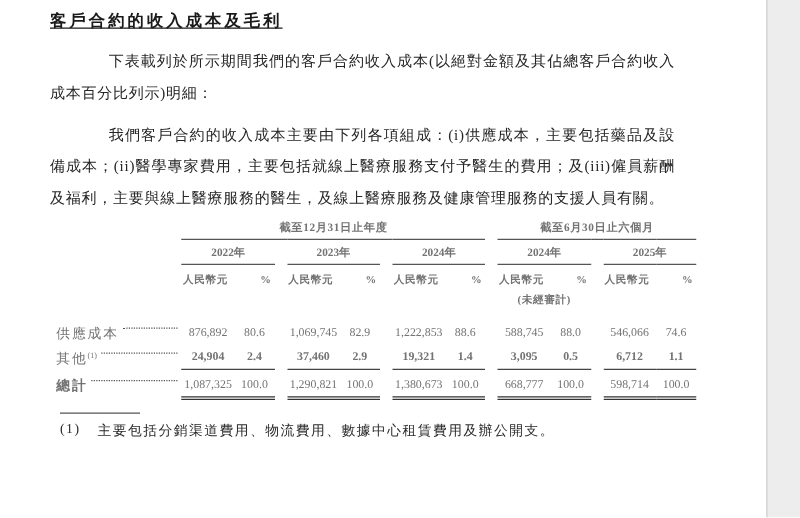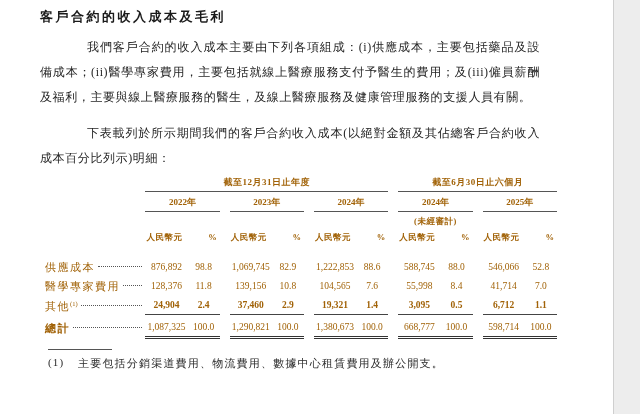--- a/index.html
+++ b/index.html
@@ -17,39 +17,39 @@
     background: #ededed;
     border-left: 1px solid #cfcfcf;
   }
   .content {
     position: absolute; top: 0; left: 0;
     width: 613px; height: 414px;
     padding: 8px 0 0 40px;
   }
   .doc-title {
     font-size: 13px; font-weight: bold;
-    letter-spacing: 2.5px; color: #1a1a1a;
+    letter-spacing: 2.5px; color: #1a1a1a; text-decoration: underline;
   }
   .para {
     width: 500px;
     font-size: 12px; line-height: 25px;
     letter-spacing: 0.6px;
     text-align: justify;
     text-indent: 47px;
     color: #252525;
   }
   .para1 { margin-top: 9px; }
   .para2 { margin-top: 11px; }
 
   table.cost-table {
     margin: 7px 0 0 5px;
     border-collapse: collapse;
     table-layout: fixed;
     width: 512px;
-    color: #a16207;
+    color: #737373;
   }
   col.c-lab { width: 100px; }
   col.c-rmb { width: 42px; }
   col.c-pct { width: 32px; }
   col.c-sp  { width: 10px; }
 
   .cost-table td { line-height: 1; vertical-align: bottom; }
 
   td.grp {
     font-size: 9px; font-weight: bold; text-align: center;
@@ -79,21 +79,21 @@
     font-size: 8.5px; font-weight: bold; text-align: center;
     padding: 7px 0 0 0; letter-spacing: 0.5px;
   }
   tr.gap td { height: 14px; }
 
   tr.data td.v {
     font-size: 9.5px; text-align: center;
     padding: 5.5px 0 4px 0;
   }
   td.lab { padding: 0; }
-  .labwrap { display: flex; align-items: center; }
+  .labwrap { display: flex; align-items: flex-start; }
   .rlabel {
     font-size: 11px; letter-spacing: 1.5px; white-space: nowrap;
     line-height: 1; padding-bottom: 3px;
   }
   .rlabel sup {
     font-size: 6.5px; letter-spacing: 0; vertical-align: 4px;
   }
   .dots {
     flex: 1 1 auto;
     border-bottom: 1.5px dotted #555;
@@ -119,22 +119,22 @@
   .footnote-line .marker { width: 30px; flex: 0 0 auto; }
 </style>
 </head>
 <body>
 
 <div class="page-strip"></div>
 
 <div class="content">
   <div class="doc-title">客戶合約的收入成本及毛利</div>
 
+  <p class="para para2">下表載列於所示期間我們的客戶合約收入成本(以絕對金額及其佔總客戶合約收入成本百分比列示)明細：</p>
   <p class="para para1">我們客戶合約的收入成本主要由下列各項組成：(i)供應成本，主要包括藥品及設備成本；(ii)醫學專家費用，主要包括就線上醫療服務支付予醫生的費用；及(iii)僱員薪酬及福利，主要與線上醫療服務的醫生，及線上醫療服務及健康管理服務的支援人員有關。</p>
-  <p class="para para2">下表載列於所示期間我們的客戶合約收入成本(以絕對金額及其佔總客戶合約收入成本百分比列示)明細：</p>
 
   <table class="cost-table">
     <colgroup>
       <col class="c-lab">
       <col class="c-rmb">
         <col class="c-pct">
         <col class="c-sp">
       <col class="c-rmb">
         <col class="c-pct">
         <col class="c-sp">
@@ -164,95 +164,73 @@
       <td></td>
       <td class="yr" colspan="2">2024年</td>
       <td></td>
       <td class="yr" colspan="2">2024年</td>
       <td></td>
       <td class="yr" colspan="2">2025年</td>
     </tr>
 
     <tr>
       <td class="lab"></td>
+      <td class="unit-rmb">人民幣元</td>
+      <td class="unit-pct">%</td>
+      <td></td>
+      <td class="unit-rmb">人民幣元</td>
+      <td class="unit-pct">%</td>
+      <td></td>
+      <td class="unit-rmb">人民幣元</td>
+      <td class="unit-pct">%</td>
+      <td></td>
+      <td class="unit-rmb">人民幣元</td>
+      <td class="unit-pct">%</td>
+      <td></td>
+      <td class="unit-rmb">人民幣元</td>
+      <td class="unit-pct">%</td>
+    </tr>
+
+    <tr>
+      <td class="lab"></td>
       <td colspan="8"></td>
       <td></td>
       <td class="unaud" colspan="2">(未經審計)</td>
       <td></td>
       <td colspan="2"></td>
-    </tr>
-
-    <tr>
-      <td class="lab"></td>
-      <td class="unit-rmb">人民幣元</td>
-      <td class="unit-pct">%</td>
-      <td></td>
-      <td class="unit-rmb">人民幣元</td>
-      <td class="unit-pct">%</td>
-      <td></td>
-      <td class="unit-rmb">人民幣元</td>
-      <td class="unit-pct">%</td>
-      <td></td>
-      <td class="unit-rmb">人民幣元</td>
-      <td class="unit-pct">%</td>
-      <td></td>
-      <td class="unit-rmb">人民幣元</td>
-      <td class="unit-pct">%</td>
     </tr>
 
 
     <tr class="gap">
           <td colspan="15"></td>
         </tr>
 
     <tr class="data">
       <td class="lab">
             <div class="labwrap">
               <span class="rlabel">供應成本</span>
               <span class="dots"></span>
             </div>
           </td>
       <td class="v">876,892</td>
-      <td class="v">98.8</td>
+      <td class="v">80.6</td>
       <td></td>
       <td class="v">1,069,745</td>
       <td class="v">82.9</td>
       <td></td>
       <td class="v">1,222,853</td>
       <td class="v">88.6</td>
       <td></td>
       <td class="v">588,745</td>
       <td class="v">88.0</td>
       <td></td>
       <td class="v">546,066</td>
-      <td class="v">52.8</td>
-    </tr>
-
-    <tr class="data">
-      <td class="lab">
-            <div class="labwrap">
-              <span class="rlabel">醫學專家費用</span>
-              <span class="dots"></span>
-            </div>
-          </td>
-      <td class="v">128,376</td>
-      <td class="v">11.8</td>
-      <td></td>
-      <td class="v">139,156</td>
-      <td class="v">10.8</td>
-      <td></td>
-      <td class="v">104,565</td>
-      <td class="v">7.6</td>
-      <td></td>
-      <td class="v">55,998</td>
-      <td class="v">8.4</td>
-      <td></td>
-      <td class="v">41,714</td>
-      <td class="v">7.0</td>
-    </tr>
+      <td class="v">74.6</td>
+    </tr>
+
 
 
 
     <tr class="data other">
       <td class="lab">
             <div class="labwrap">
               <span class="rlabel"><span>其他</span><sup>(1)</sup></span>
               <span class="dots"></span>
             </div>
           </td>

